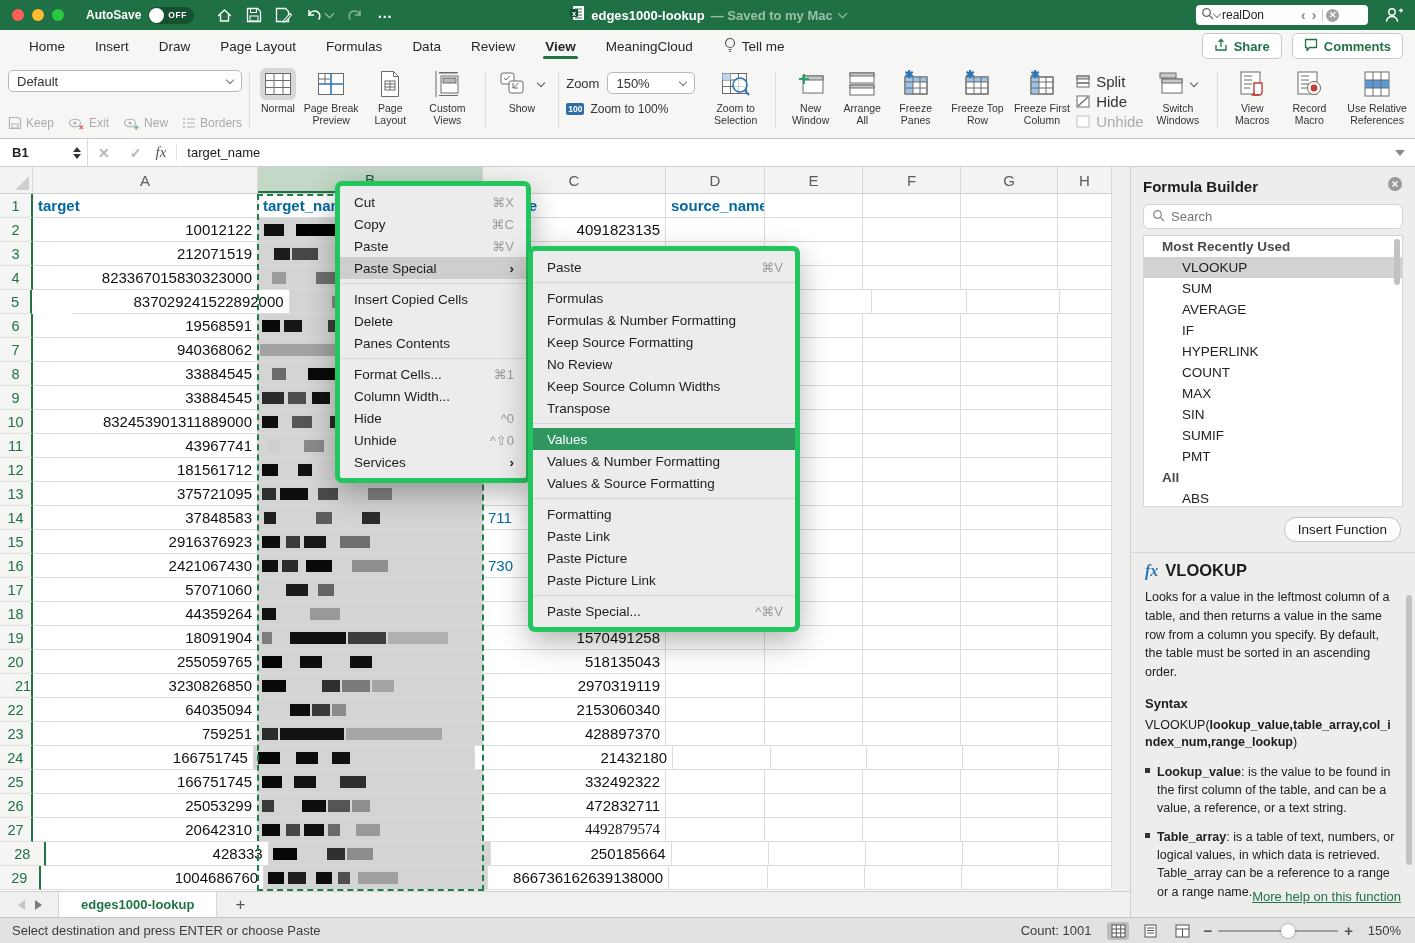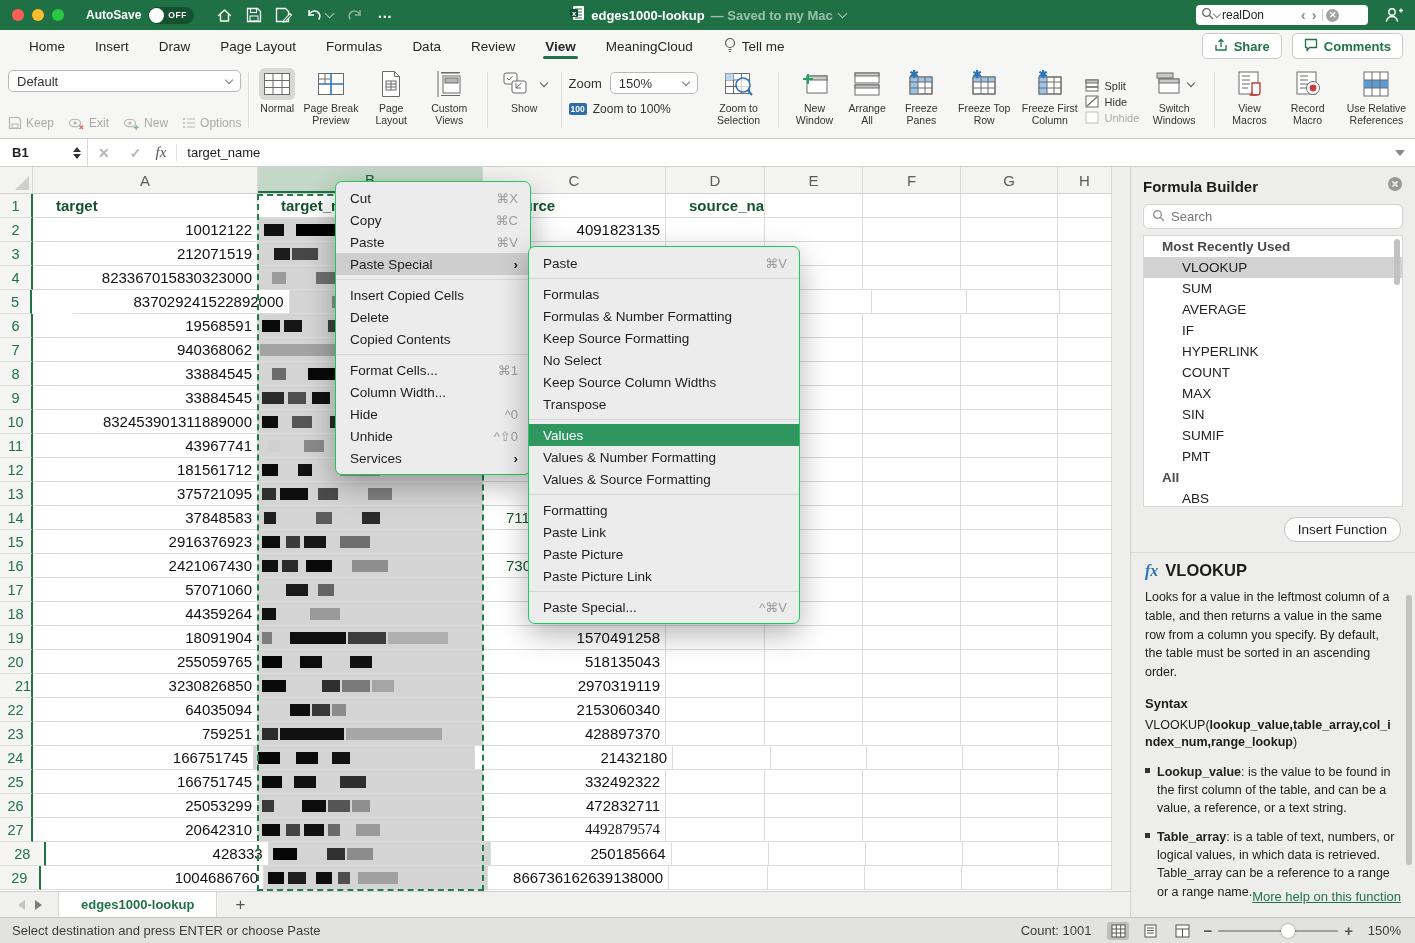--- a/index.html
+++ b/index.html
@@ -53,21 +53,21 @@
   .bigbtn.sel .ic{background:#d7d7d6}
   .bigbtn .lb{font-size:10.5px;line-height:1.18;text-align:center;color:#333;white-space:pre-line}
   .bigbtn .lbw{max-width:72px}
   .showgrp{display:flex;flex-direction:column;align-items:center;gap:2px;padding-top:2px}
   .zoomgrp{display:flex;flex-direction:column;gap:8px;padding-top:6px}
   .zrow{display:flex;align-items:center;gap:8px;font-size:13px;color:#333}
   .zcombo{width:88px}
   .z100{display:flex;align-items:center;gap:6px;font-size:12px;color:#333}
   .badge100{background:#2d6da8;color:#fff;font-size:8.5px;font-weight:700;padding:1px 2px;border-radius:2px}
   .stack3{display:flex;flex-direction:column;gap:3px;justify-content:center;padding:2px 2px}
-  .smbtn{display:flex;align-items:flex-end;gap:6px;font-size:11px;color:#333}
+  .smbtn{display:flex;align-items:center;gap:6px;font-size:15px;color:#333}
   .smbtn.dis{color:#ababab}
   .chv{width:6px;height:6px;border-right:1.5px solid #555;border-bottom:1.5px solid #555;transform:rotate(45deg);margin-top:-2px}
 
   
   .fbar{position:absolute;left:0;top:139px;width:1415px;height:28px;background:#fff;border-bottom:1px solid #cfcfcf;display:flex;align-items:center}
   .namebox{width:88px;height:100%;display:flex;align-items:center;justify-content:space-between;padding:0 6px 0 12px;border-right:1px solid #dadada;font-size:13px;font-weight:700;color:#222}
   .stepper{display:flex;flex-direction:column;gap:2px;align-items:center}
   .stepper i{width:0;height:0;border-left:4px solid transparent;border-right:4px solid transparent}
   .stepper .up{border-bottom:5px solid #333}.stepper .dn{border-top:5px solid #333}
   .fico{color:#b5b5b5;font-size:14px;font-weight:700;padding:0 10px}
@@ -79,28 +79,28 @@
   .gridwrap{position:absolute;left:0;top:167px;width:1112px;height:724px;background:#fff;overflow:hidden}
   .colhdr{display:flex;height:27px;background:#f3f3f2;border-bottom:1px solid #cfcfcf}
   .colhdr .c{display:flex;align-items:center;justify-content:center;font-size:15px;color:#5c5c5c;border-right:1px solid #d8d8d8}
   .colhdr .corner{background:#f3f3f2;position:relative}
   .colhdr .corner::after{content:"";position:absolute;right:3px;bottom:3px;width:0;height:0;border-left:14px solid transparent;border-bottom:14px solid #cfcfcf}
   .colhdr .selB{background:#c3d8c7;border-bottom:2px solid #217346;color:#1d5c38}
   .grow{display:flex;height:24px}
   .cell{border-right:1px solid #dcdcdc;border-bottom:1px solid #dcdcdc;font-size:15px;display:flex;align-items:center;overflow:hidden;white-space:nowrap}
   .rn{justify-content:center;background:#f5f5f4;color:#217346;border-right:2px solid #217346;font-size:14.5px}
   .num{justify-content:flex-end;padding-right:5px;color:#111}
-  .hcell{font-weight:700;padding-left:23px;color:#14532d}
+  .hcell{font-weight:700;padding-left:5px;color:#0369a1}
   .bstrip{position:relative;background:#d4d4d4;height:100%;width:100%}
   .blk{position:absolute;top:6px;height:12px}
   .ants{position:absolute;left:257px;top:27px;width:227px;height:697px;border:2px dashed #1e7d4a;pointer-events:none;z-index:3}
   .gap-right{position:absolute;left:1112px;top:167px;width:18px;height:750px;background:#efefee}
 
   
-  .menu{position:absolute;background:#ececec;border:1px solid #22c55e;border-radius:7px;box-shadow:0 10px 30px rgba(0,0,0,.3);padding:5px 0;z-index:9;font-size:13.5px;color:#1d1d1d}
+  .menu{position:absolute;background:#ececec;border:5px solid #22c55e;border-radius:7px;box-shadow:0 10px 30px rgba(0,0,0,.3);padding:5px 0;z-index:9;font-size:13.5px;color:#1d1d1d}
   .mi{height:22px;display:flex;align-items:center;justify-content:space-between;padding:0 12px 0 14px}
   .mi .sc{color:#9b9b9b;font-size:13px}
   .mi .arrow{font-weight:700;color:#222}
   .mi.hl{background:#cecece}
   .mi.green{background:#2f9660;color:#fff}
   .msep{height:1px;background:#d6d6d6;margin:4px 0}
   .ctx{left:335px;top:181px;width:196px}
   .sub{left:528px;top:246px;width:272px}
 
   
@@ -294,21 +294,21 @@
           </svg>
           <span>New</span>
         </span>
       <span class="svbtn">
           <svg width="14" height="12" viewBox="0 0 14 12">
             <circle cx="2" cy="2" r="1" fill="#b3b3b3"></circle>
             <circle cx="2" cy="6" r="1" fill="#b3b3b3"></circle>
             <circle cx="2" cy="10" r="1" fill="#b3b3b3"></circle>
             <path d="M5 2h8M5 6h8M5 10h8" stroke="#b3b3b3" stroke-width="1.2"></path>
           </svg>
-          <span>Options</span>
+          <span>Borders</span>
         </span>
     </div>
   </div>
   <div class="rsep"></div>
 
   <div class="bigbtn sel">
     <span class="ic">
         <svg width="28" height="28" viewBox="0 0 28 28">
           <rect x="1.5" y="3.5" width="25" height="21" fill="#fff" stroke="#6b6b6b"></rect>
           <path d="M1.5 10.5h25M1.5 17.5h25M10 3.5v21M19 3.5v21" stroke="#6b6b6b"></path>
@@ -1059,21 +1059,21 @@
       <span class="arrow">›</span>
     </div>
     <div class="msep"></div>
     <div class="mi">
       <span>Insert Copied Cells</span>
     </div>
     <div class="mi">
       <span>Delete</span>
     </div>
     <div class="mi">
-      <span>Copied Contents</span>
+      <span>Panes Contents</span>
     </div>
     <div class="msep"></div>
     <div class="mi">
       <span>Format Cells...</span>
       <span class="sc">⌘1</span>
     </div>
     <div class="mi">
       <span>Column Width...</span>
     </div>
     <div class="mi">
@@ -1098,21 +1098,21 @@
     <div class="mi">
       <span>Formulas</span>
     </div>
     <div class="mi">
       <span>Formulas &amp; Number Formatting</span>
     </div>
     <div class="mi">
       <span>Keep Source Formatting</span>
     </div>
     <div class="mi">
-      <span>No Select</span>
+      <span>No Review</span>
     </div>
     <div class="mi">
       <span>Keep Source Column Widths</span>
     </div>
     <div class="mi">
       <span>Transpose</span>
     </div>
     <div class="msep"></div>
     <div class="mi green">
       <span>Values</span>

